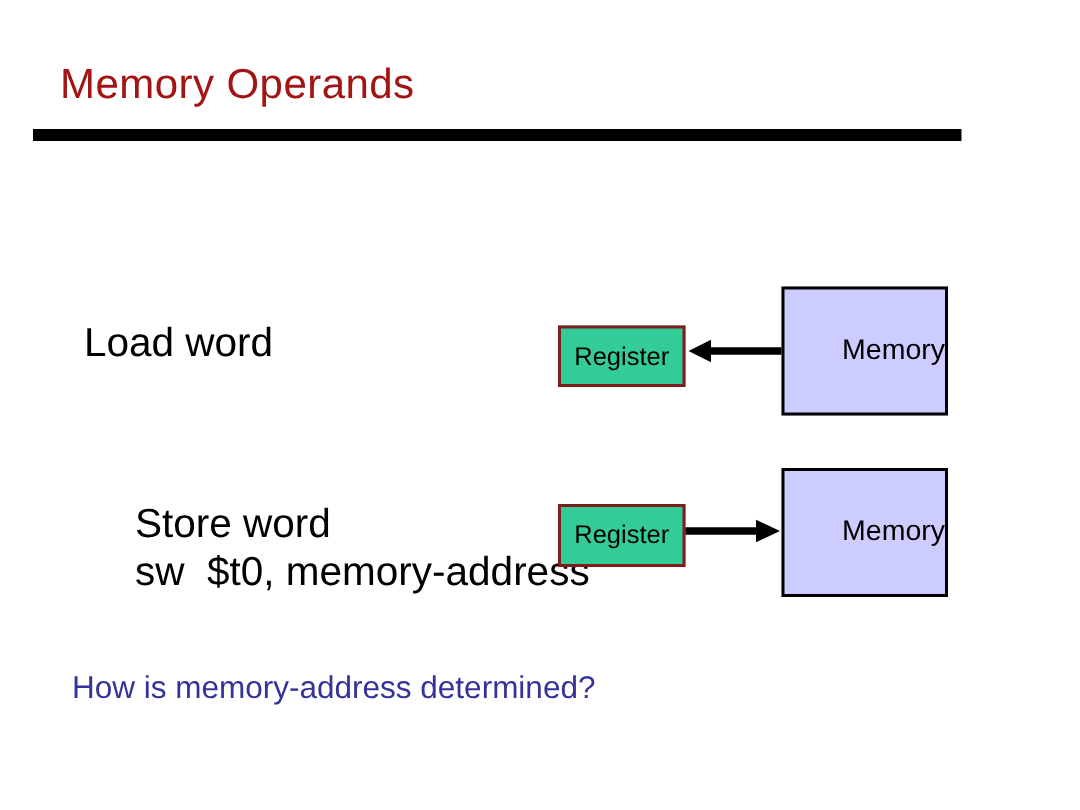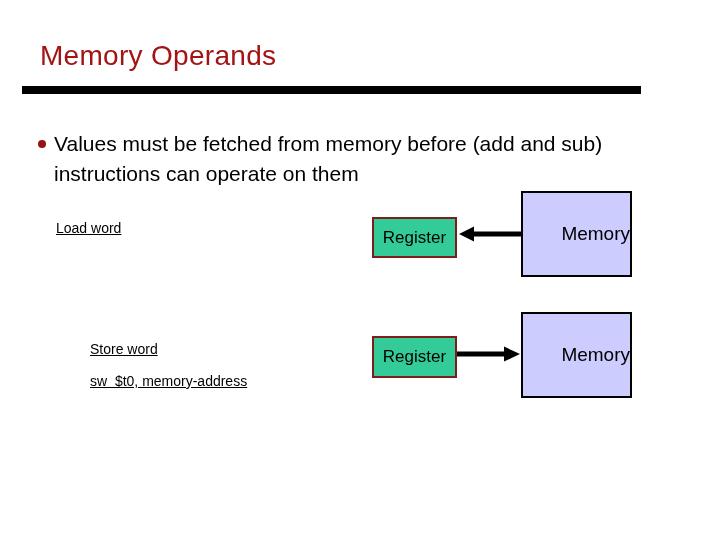--- a/index.html
+++ b/index.html
@@ -16,21 +16,21 @@
     position:absolute; left:22px; top:86px; width:662px; height:8px;
     background:var(--rule,#000000);
   }
   .bullet-row { position:absolute; left:38px; top:129px; width:660px; display:flex; }
   .bullet-dot {
     width:8px; height:8px; border-radius:50%;
     background:var(--bullet_dot,#991111);
     margin:11px 8px 0 0; flex:0 0 auto;
   }
   .bullet-text { font-size:21px; line-height:30px; }
-  .codeblock { position:absolute; left:56px; font-size:14px; line-height:32px;text-decoration:underline; }
+  .codeblock { position:absolute; left:56px; font-size:27px; line-height:32px; }
   .codeblock .line { white-space:pre; }
   #load-block  { top:212px; }
   #store-block { top:333px;margin-left:34px; }
   .reg-box {
     position:absolute; left:372px; width:85px; height:41px;
     box-sizing:border-box; border:2px solid #7f1d1d;
     background:var(--register_fill,#33cc99);
     display:flex; align-items:center; justify-content:center;
     font-size:17px;
   }
@@ -58,27 +58,20 @@
   }
 </style>
 </head>
 <body>
 
 <div class="slide">
 
   <div class="title">Memory Operands</div>
   <div class="rule"></div>
 
-  <div class="bullet-row">
-    <span class="bullet-dot"></span>
-    <span class="bullet-text">
-      <span>Values must be fetched from memory before (add and sub)</span><br>
-      <span>instructions can operate on them</span>
-    </span>
-  </div>
 
   <div class="codeblock" id="load-block">
     <div class="line">Load word</div>
   </div>
 
   <div class="reg-box" id="reg1">
     <span>Register</span>
   </div>
   <svg class="arrow-svg" id="arrow1" viewBox="0 0 66 20" aria-hidden="true">
     <line x1="64" y1="10" x2="14" y2="10" stroke="#000" stroke-width="5"></line>
@@ -97,15 +90,16 @@
     <span>Register</span>
   </div>
   <svg class="arrow-svg" id="arrow2" viewBox="0 0 66 20" aria-hidden="true">
     <line x1="2" y1="10" x2="50" y2="10" stroke="#000" stroke-width="5"></line>
     <polygon points="65,10 49,2.5 49,17.5" fill="#000"></polygon>
   </svg>
   <div class="mem-box" id="mem2">
     <span>Memory</span>
   </div>
 
+  <div class="question">How is memory-address determined?</div>
   <div class="page-number">11</div>
 
 </div>
 
 </body></html>

